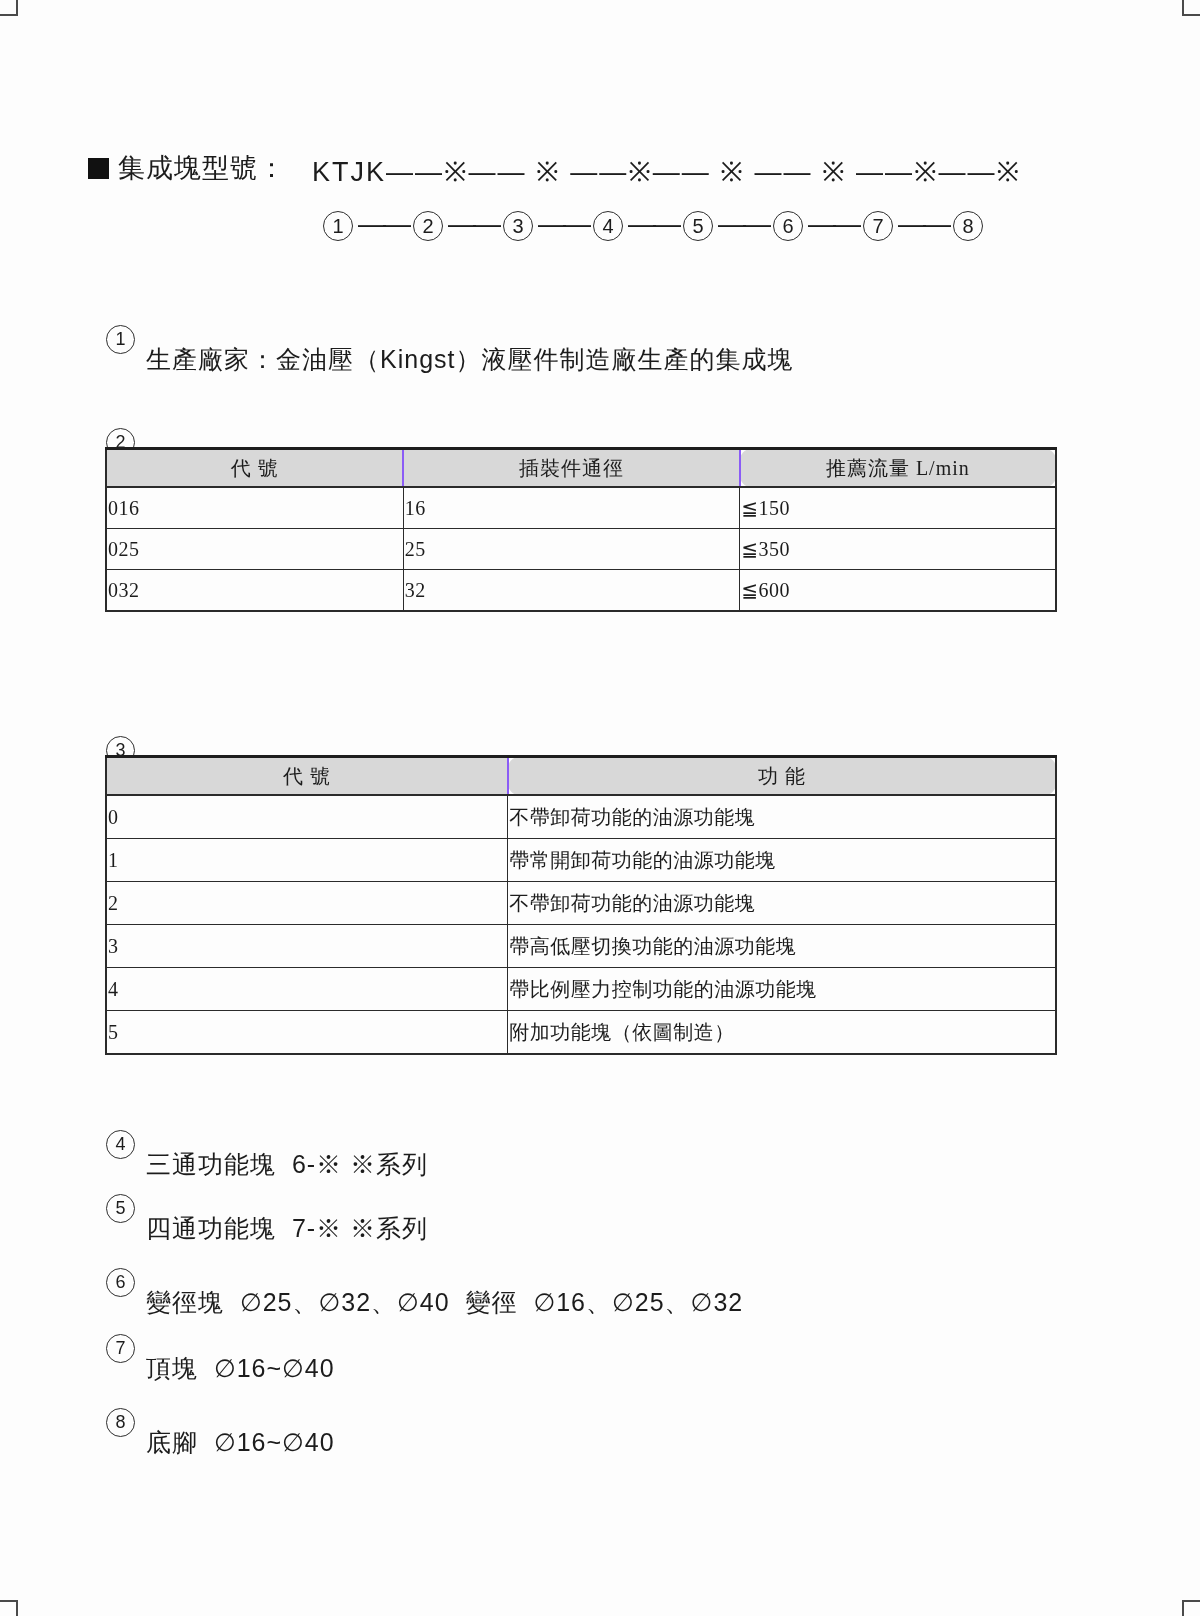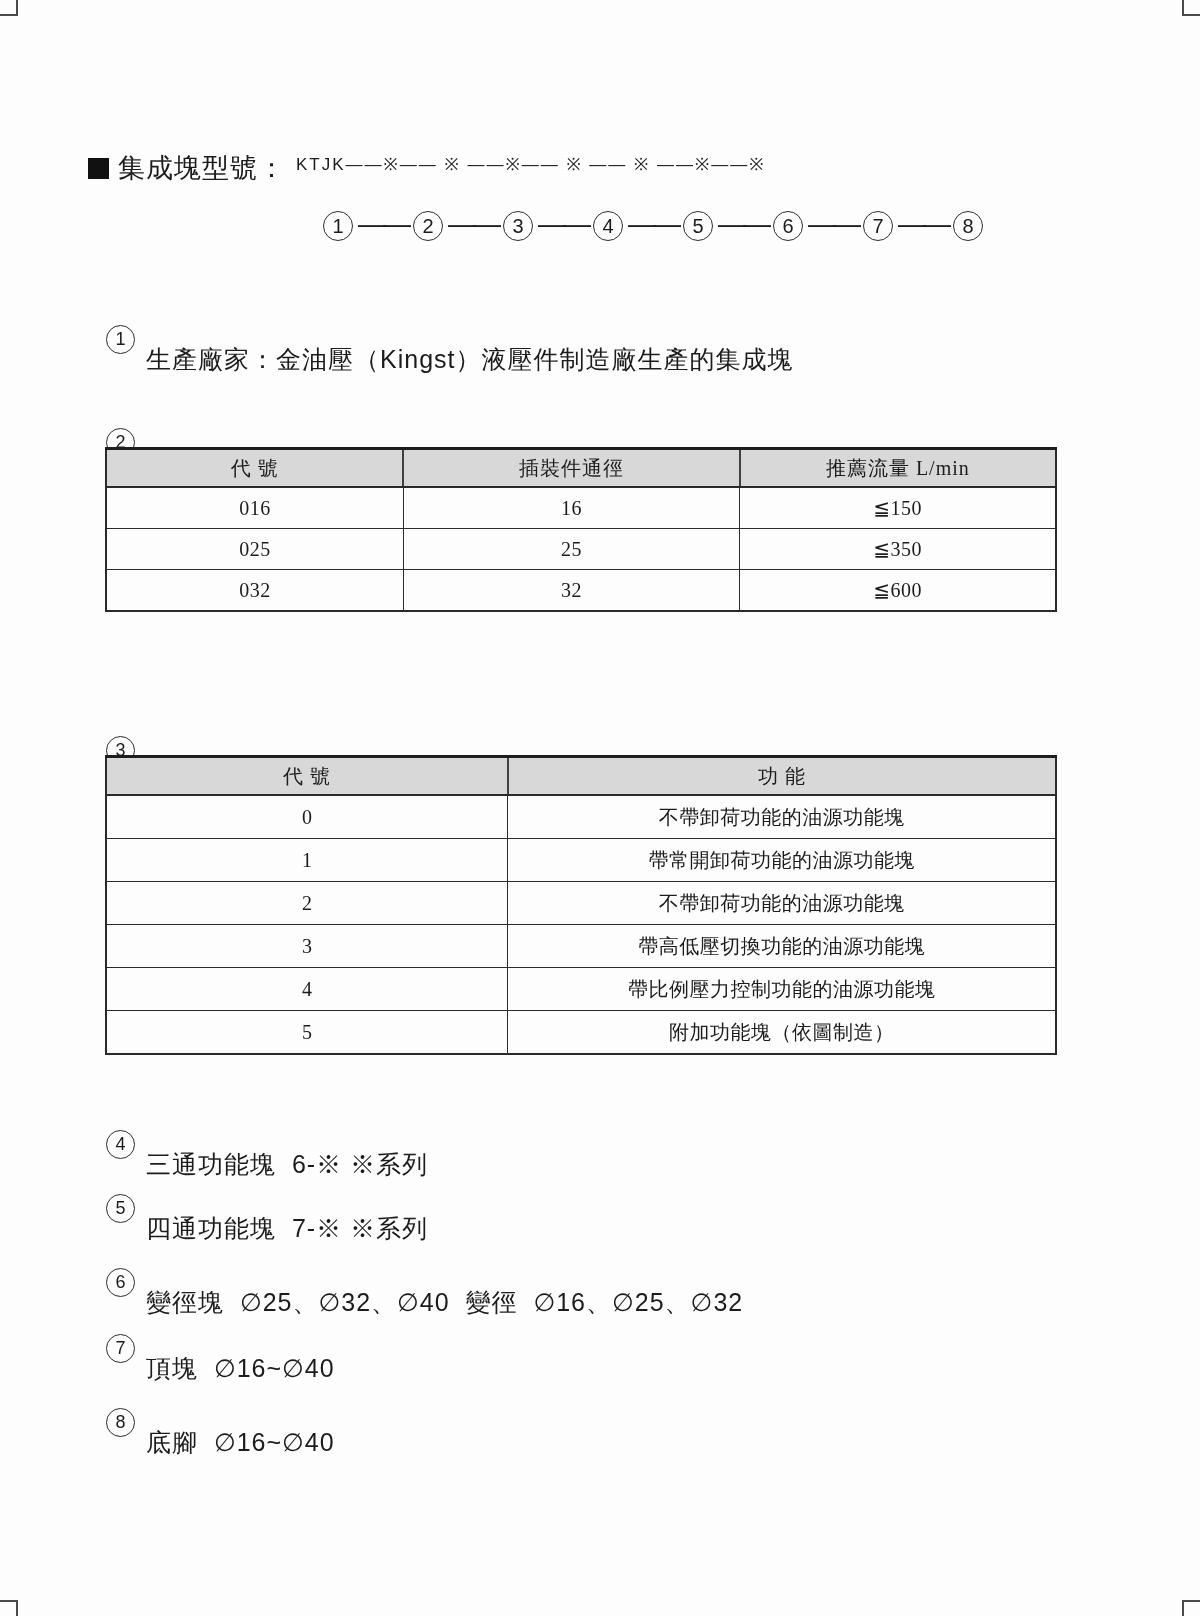--- a/index.html
+++ b/index.html
@@ -12,21 +12,21 @@
   
   .crop{position:absolute;width:16px;height:14px;}
   .crop.tl{top:0;left:0;border-right:2px solid #4a4a4a;border-bottom:2px solid #4a4a4a;}
   .crop.tr{top:0;right:0;border-left:2px solid #4a4a4a;border-bottom:2px solid #4a4a4a;}
   .crop.bl{bottom:0;left:0;border-right:2px solid #4a4a4a;border-top:2px solid #4a4a4a;}
   .crop.br{bottom:0;right:0;border-left:2px solid #4a4a4a;border-top:2px solid #4a4a4a;}
 
   
   .title-row{position:absolute;top:150px;left:88px;display:flex;align-items:center;font-size:27px;letter-spacing:1px;justify-content:flex-end;}
   .bullet-square{display:inline-block;width:21px;height:21px;background:#111;margin-right:9px;}
-  .model-code{position:absolute;top:152px;left:296px;font-size:17px;letter-spacing:2px;white-space:pre;}
+  .model-code{position:absolute;top:152px;left:312px;font-size:27px;letter-spacing:2px;white-space:pre;}
   .index-row{position:absolute;top:208px;left:323px;display:flex;align-items:center;}
   .circ{
     display:inline-flex;align-items:center;justify-content:center;
     border:1.6px solid #2e2e2e;border-radius:50%;
     box-sizing:border-box;background:transparent;
   }
   .idx-circ{width:30px;height:30px;font-size:20px;}
   .idx-dash{font-size:28px;letter-spacing:-3px;margin:0 5px 4px 5px;white-space:pre;}
 
   
@@ -43,31 +43,31 @@
   #sec8{top:1386px;}
 
   
   table{border-collapse:collapse;position:absolute;left:105px;width:952px;
         font-family:"Liberation Serif", serif;table-layout:fixed;}
   #table1{top:447px;}
   #table2{top:755px;}
   table{border:2px solid #2b2b2b;border-top:3px solid #1e1e1e;}
   th{
     background:#d8d8d8;font-weight:normal;font-size:20px;letter-spacing:1px;
-    border-bottom:2.5px solid #2b2b2b;border-left:2px solid #404040;
+    border-bottom:2.5px solid #2b2b2b;border-left:2px solid #8b5cf6;
     height:34px;text-align:center;vertical-align:middle;
   }
   td{
-    font-size:20px;text-align:center;vertical-align:middle;
+    font-size:20px;vertical-align:middle;
     border:1.8px solid #2b2b2b;letter-spacing:0.5px;
   }
   #table1 td{height:38px;}
   #table2 td{height:40px;}
   th:first-child,td:first-child{border-left:none;}
-  th:last-child,td:last-child{border-right:none;}
+  th:last-child,td:last-child{border-right:none;border-radius:11px;}
   #table1 col.c1{width:31.3%;} #table1 col.c2{width:35.4%;} #table1 col.c3{width:33.3%;}
   #table2 col.c1{width:42.3%;} #table2 col.c2{width:57.7%;}
 </style>
 </head>
 <body>
 
 <div class="crop tl"></div>
 <div class="crop tr"></div>
 <div class="crop bl"></div>
 <div class="crop br"></div>

